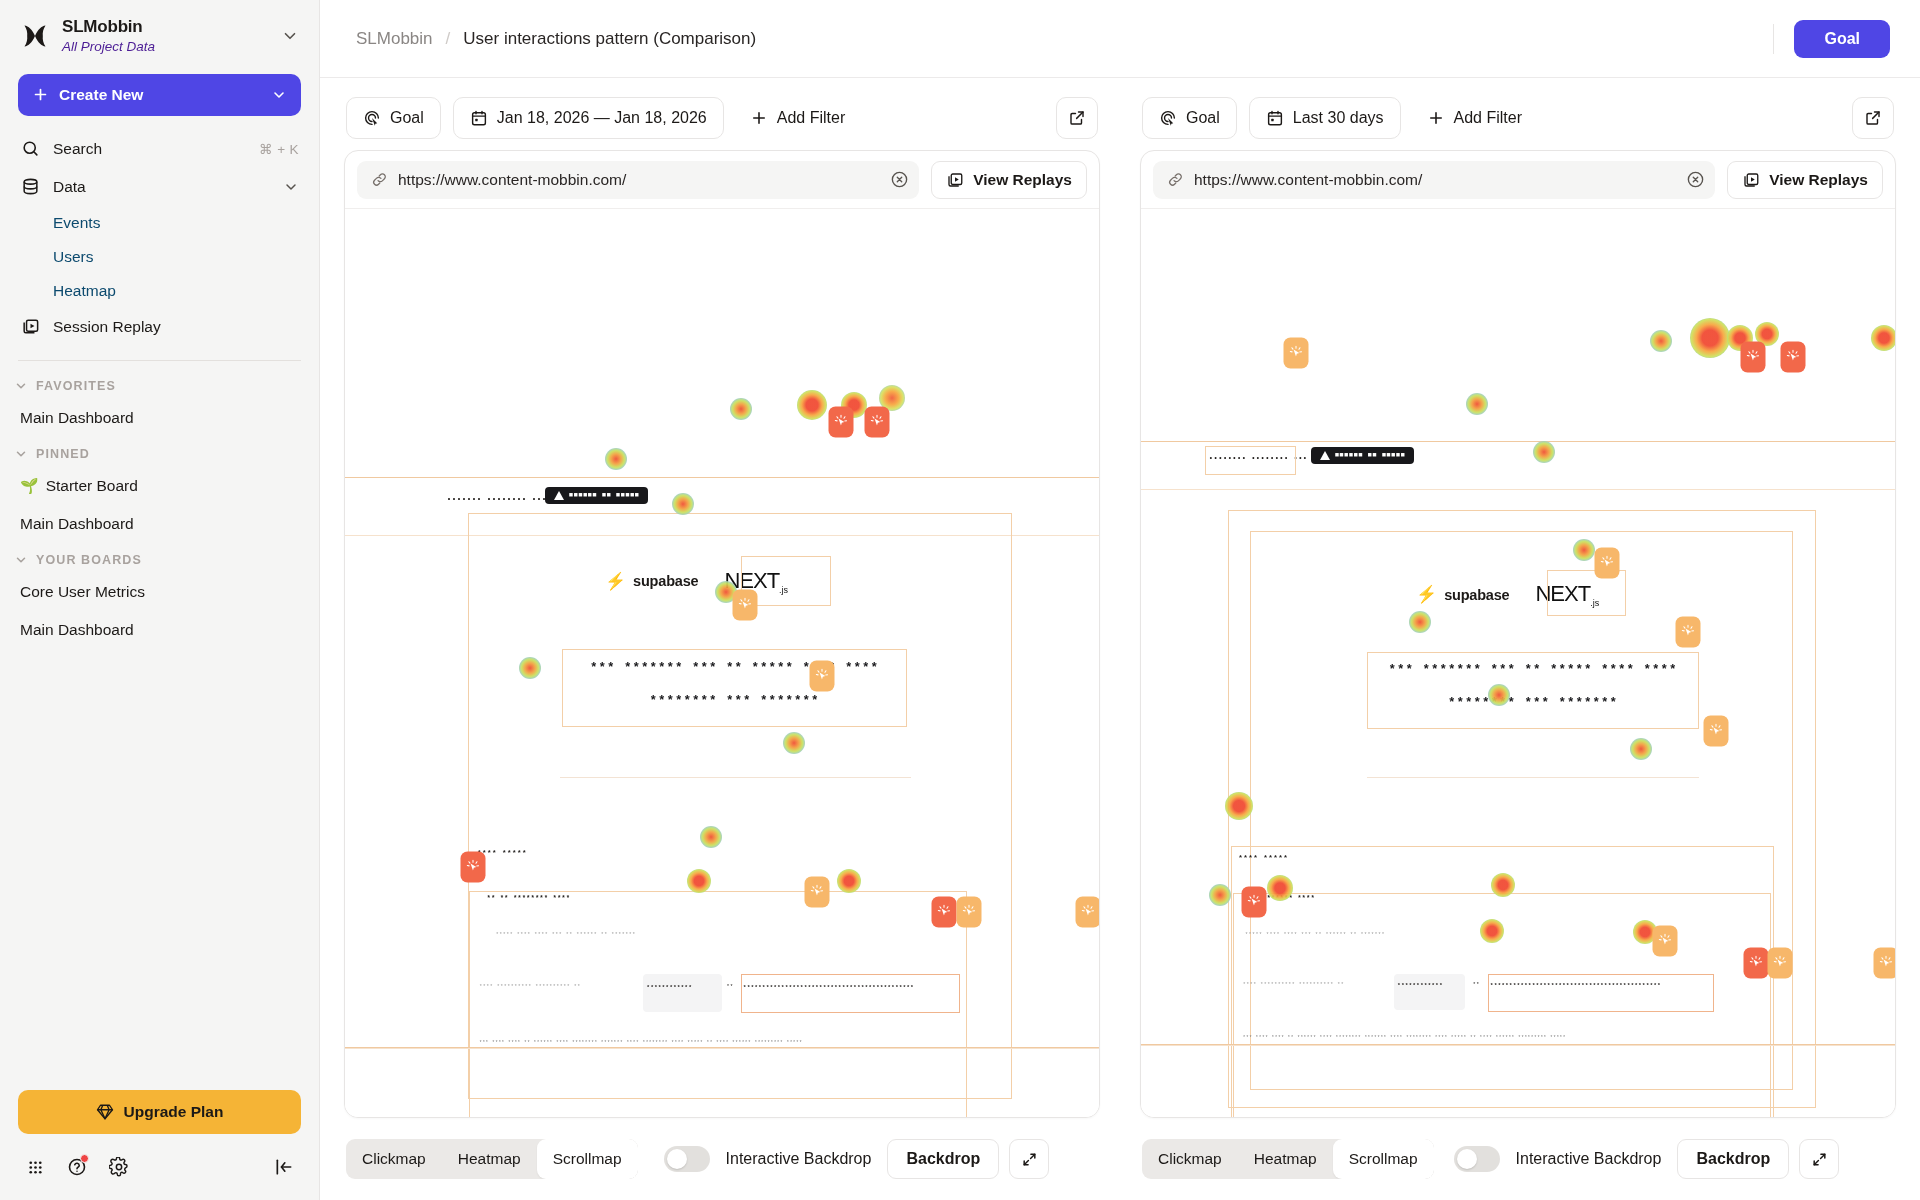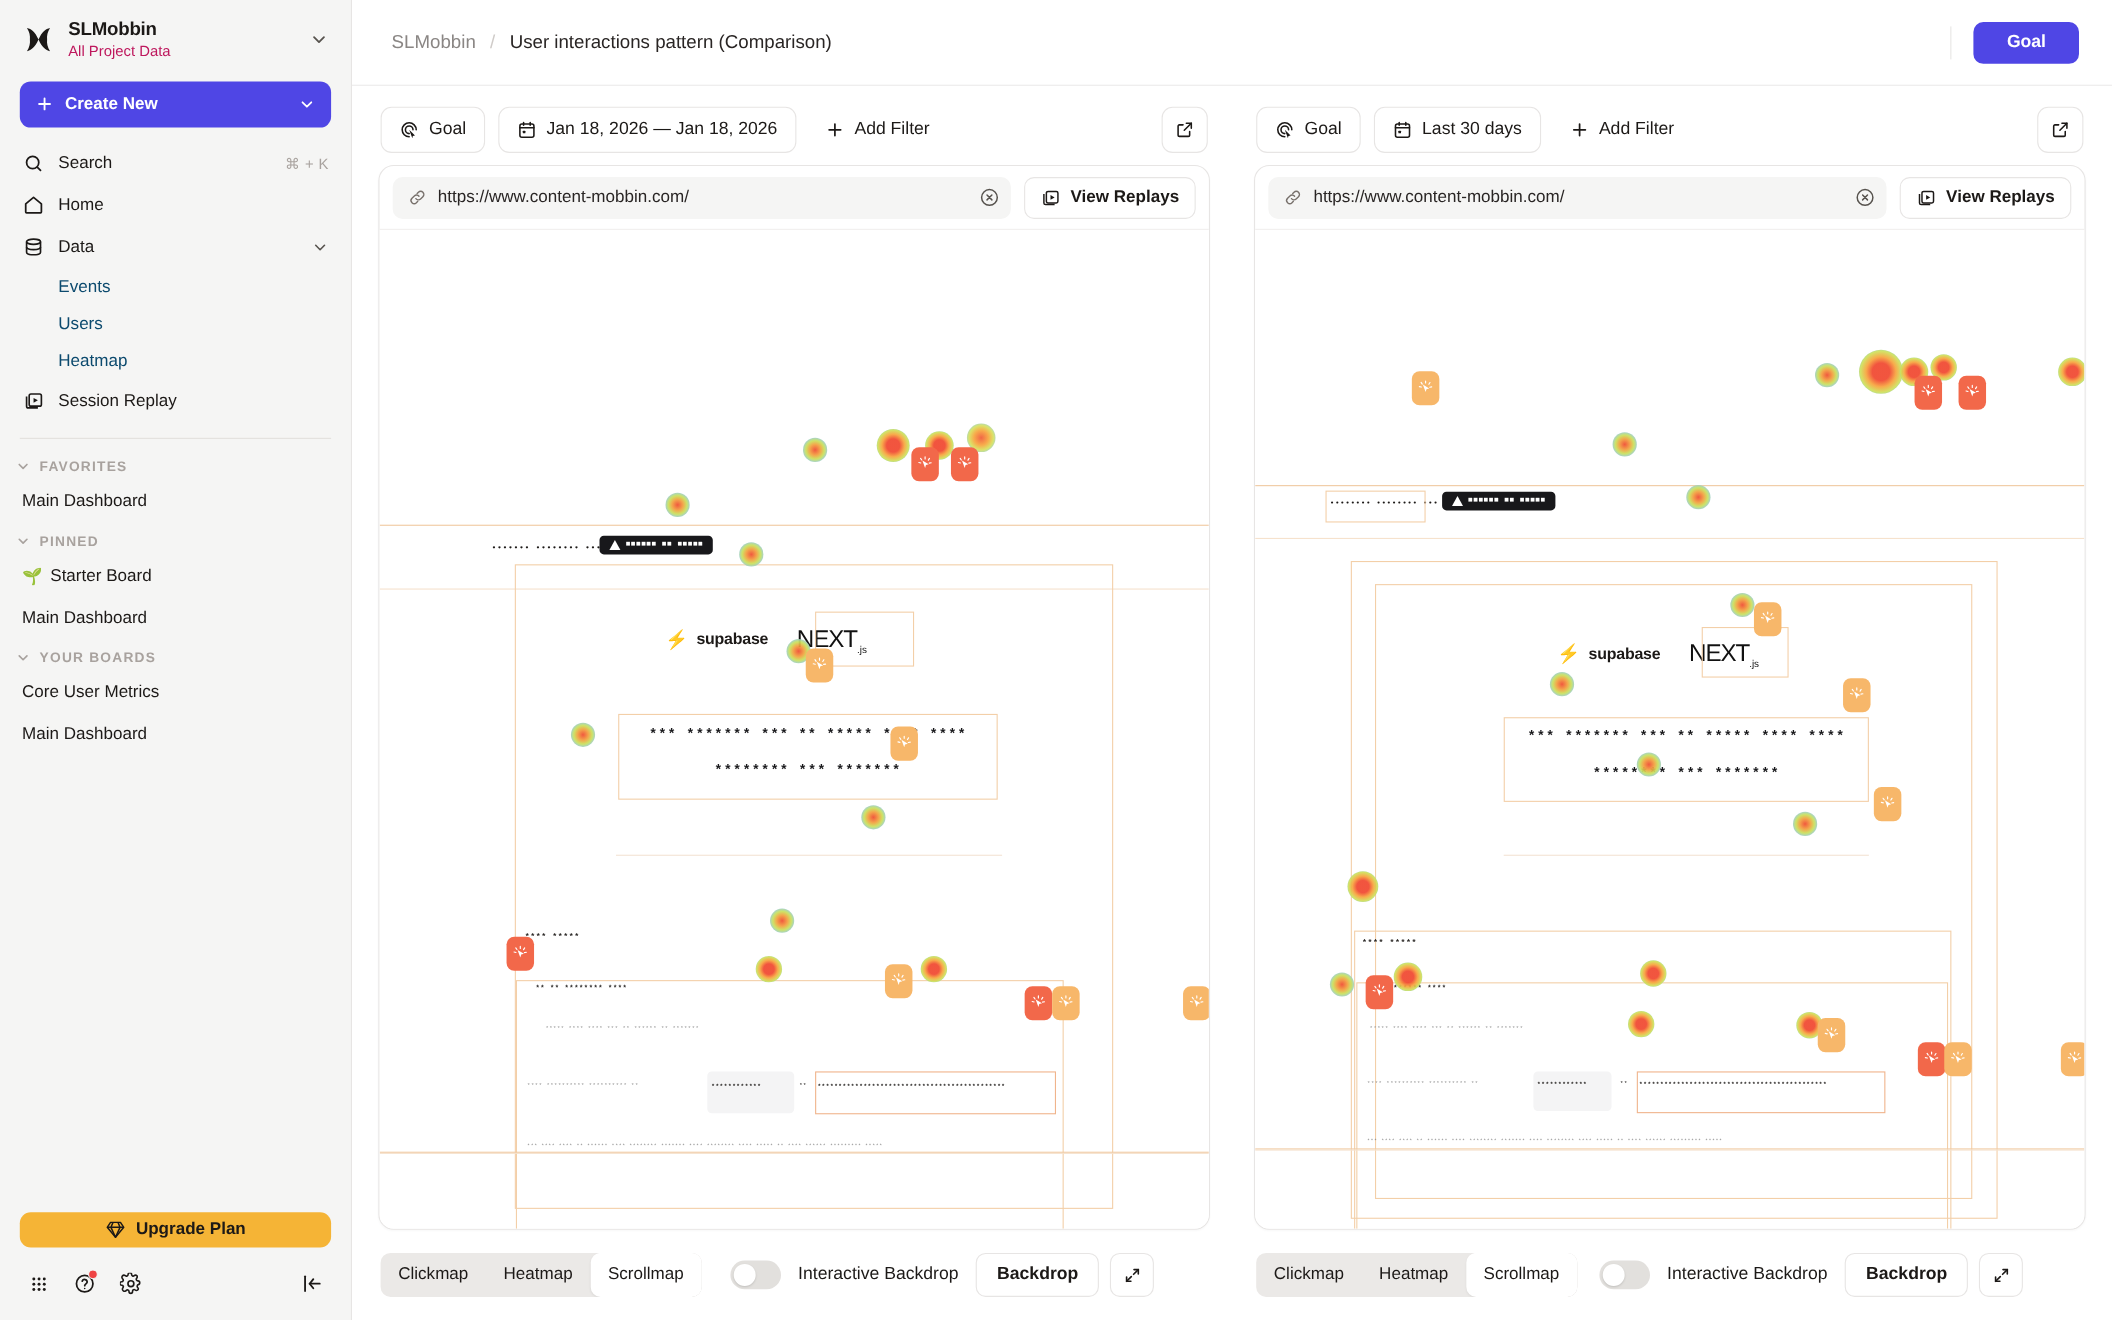--- a/index.html
+++ b/index.html
@@ -21,21 +21,21 @@
     flex: 0 0 320px;
     position: relative;
   }
   .workspace {
     display: flex; align-items: center; gap: 12px;
     padding: 16px 18px 12px 20px;
   }
   .ws-logo { width: 30px; height: 30px; flex: 0 0 30px; display:flex; align-items:center; justify-content:center; }
   .ws-text { flex: 1; min-width: 0; }
   .ws-name { font-size: 17px; font-weight: 700; color: #1c1917; letter-spacing: -0.2px; line-height: 1.25; }
-  .ws-sub { font-size: 13.5px; color: #be185d; line-height: 1.3; margin-top: 1px; }
+  .ws-sub { font-size: 13.5px; color: #4c1d95; line-height: 1.3; margin-top: 1px; font-style: italic; }
   .ws-chev { color: #57534e; display:flex; align-items:center; padding-right: 2px; }
 
   .create-new {
     margin: 6px 18px 14px 18px;
     height: 42px; border-radius: 10px;
     background: #4f46e5;
     display: flex; align-items: center;
     padding: 0 14px; gap: 10px;
     color: #fff; font-size: 15.5px; font-weight: 700;
     cursor: pointer; border: none;
@@ -68,21 +68,21 @@
   }
   .sb-link {
     display: flex; align-items: center; gap: 7px;
     height: 38px; padding: 0 10px 0 14px; margin: 0 6px;
     border-radius: 8px; font-size: 15.5px; color: #1c1917; cursor: pointer;
   }
 
   .sb-spacer { flex: 1 1 auto; }
 
   .upgrade {
-    margin: 0 18px 10px 18px; height: 32px;
+    margin: 0 18px 10px 18px; height: 44px;
     border-radius: 10px; background: #f5b436;
     display: flex; align-items: center; justify-content: center; gap: 10px;
     color: #1c1917; font-size: 15.5px; font-weight: 700; cursor: pointer;
     border: none; font-family: "Liberation Sans", sans-serif;
   }
   .sb-footer {
     display: flex; align-items: center; gap: 8px;
     padding: 6px 18px 16px 18px;
   }
   .fbtn { width: 34px; height: 34px; border-radius: 8px; display:flex; align-items:center; justify-content:center; cursor:pointer; color:#1c1917; position: relative; }
@@ -273,28 +273,20 @@
         <span class="ni-ico">
           <svg viewBox="0 0 24 24" width="19" height="19" fill="none" stroke="currentColor" stroke-width="2" stroke-linecap="round">
               <circle cx="11" cy="11" r="7"></circle>
               <path d="M20 20l-3.5-3.5"></path>
             </svg>
         </span>
         <span class="ni-label">Search</span>
         <span class="ni-kbd">⌘ + K</span>
       </div>
 
-      <div class="nav-item">
-        <span class="ni-ico">
-          <svg viewBox="0 0 24 24" width="19" height="19" fill="none" stroke="currentColor" stroke-width="2" stroke-linecap="round" stroke-linejoin="round">
-              <path d="M3 10.5L12 3l9 7.5V20a1 1 0 01-1 1H4a1 1 0 01-1-1z"></path>
-            </svg>
-        </span>
-        <span class="ni-label">Home</span>
-      </div>
 
       <div class="nav-item">
         <span class="ni-ico">
           <svg viewBox="0 0 24 24" width="19" height="19" fill="none" stroke="currentColor" stroke-width="1.9">
               <ellipse cx="12" cy="6" rx="8" ry="3"></ellipse>
               <path d="M4 6v6c0 1.7 3.6 3 8 3s8-1.3 8-3V6"></path>
               <path d="M4 12v6c0 1.7 3.6 3 8 3s8-1.3 8-3v-6"></path>
             </svg>
         </span>
         <span class="ni-label">Data</span>

